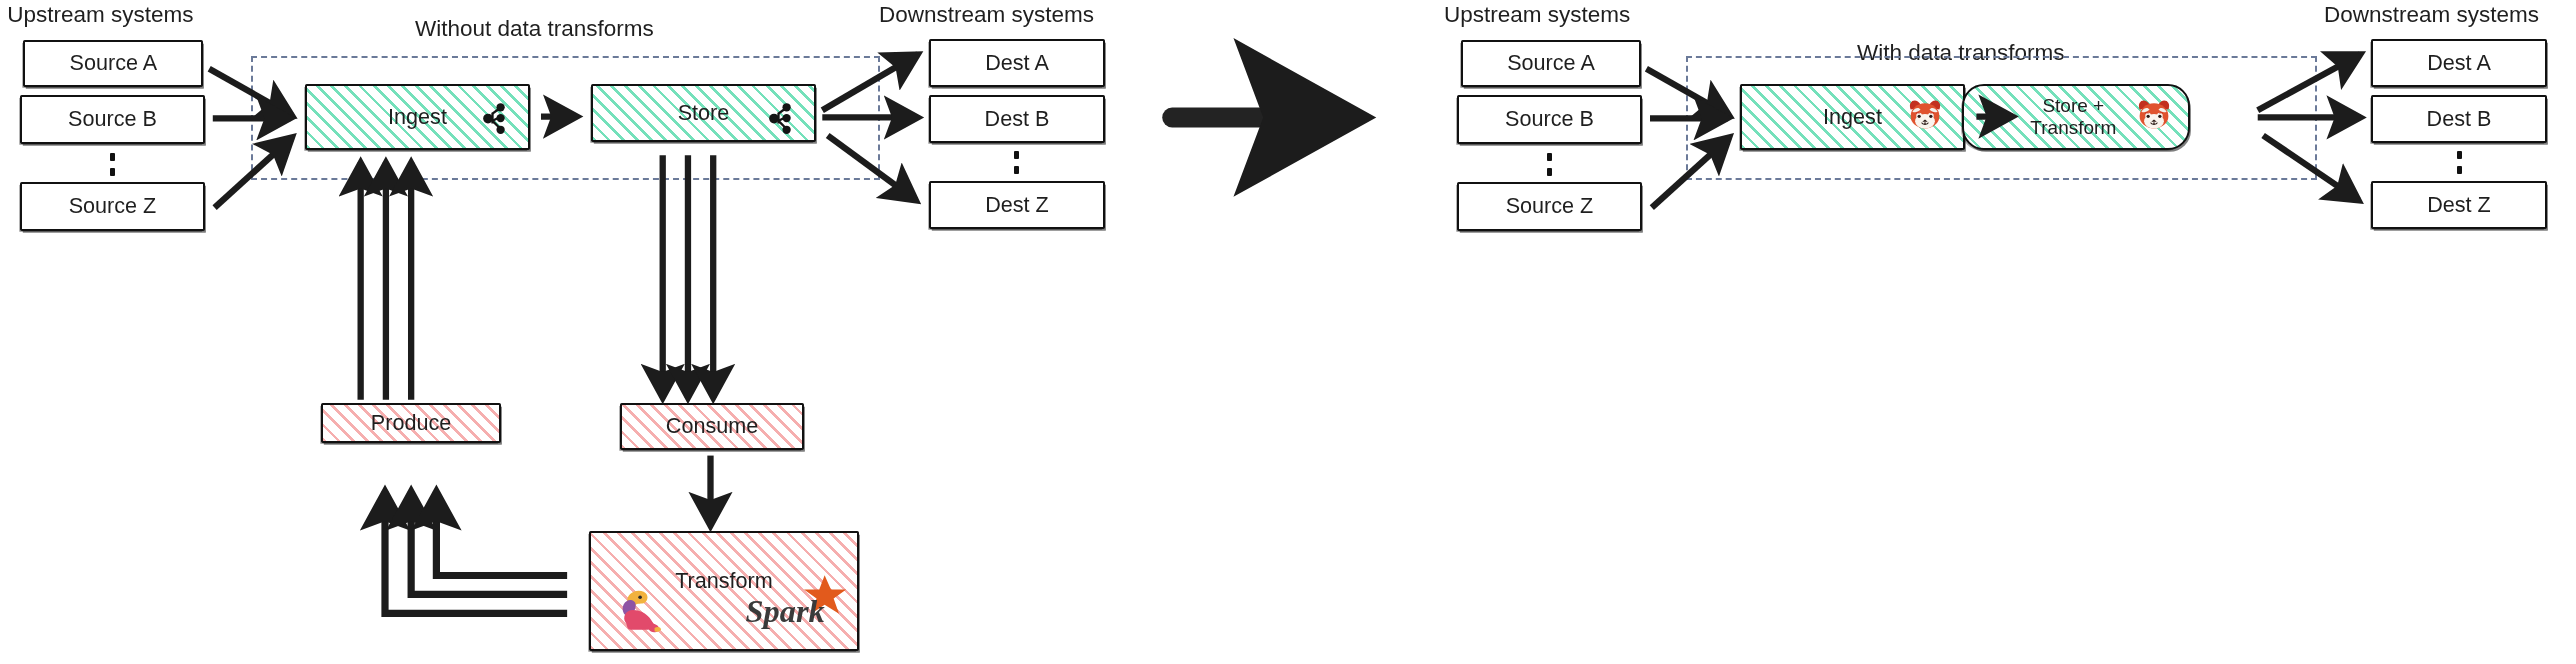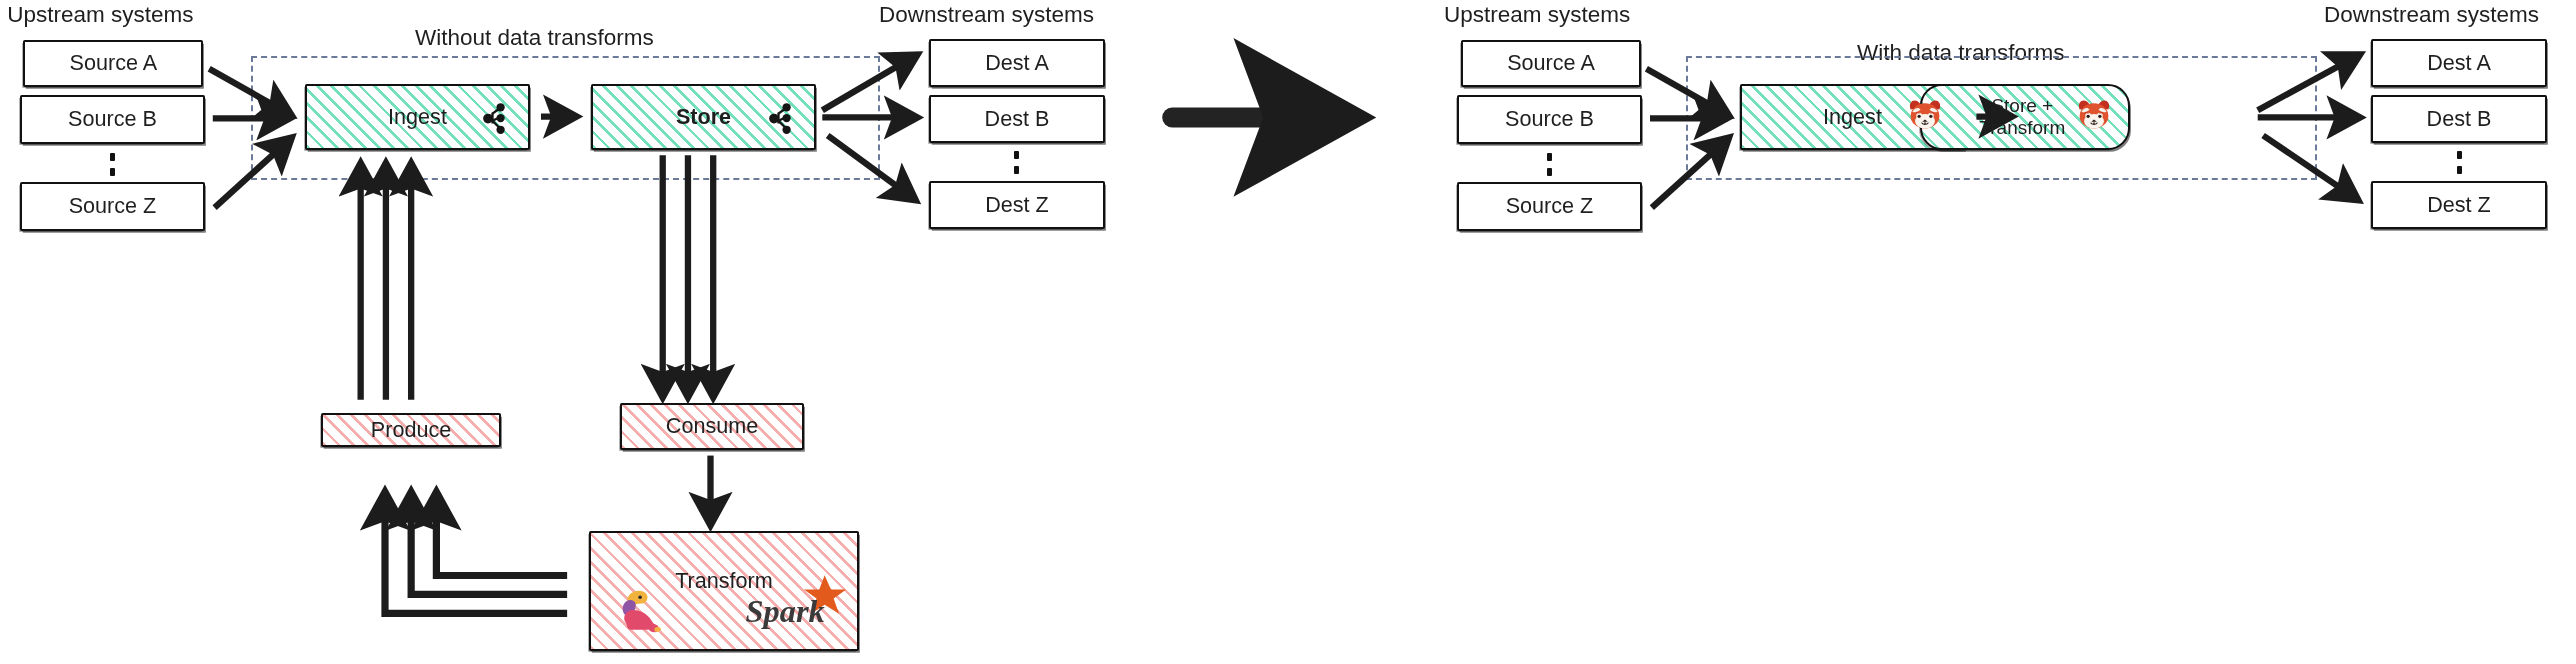--- a/index.html
+++ b/index.html
@@ -40,21 +40,21 @@
   svg.ov{position:absolute;left:0;top:0;width:2576px;height:665px;overflow:visible;
          pointer-events:none;}
 </style>
 </head>
 <body>
 
 <div id="stage">
 
   <div class="lbl" style="left:7.2px;top:3.6px;">Upstream systems</div>
   <div class="lbl" style="left:879px;top:3.6px;">Downstream systems</div>
-  <div class="title" style="left:415px;top:27px;">Without data transforms</div>
+  <div class="title" style="left:415px;top:18px;">Without data transforms</div>
 
   <div class="dashbox" style="left:251px;top:56px;width:629px;height:124px;"></div>
 
   <div class="box sketch" style="left:23.4px;top:40px;width:180px;height:47px;">
     <span class="cap">Source A</span>
   </div>
   <div class="box sketch" style="left:20px;top:95px;width:185px;height:49px;">
     <span class="cap">Source B</span>
   </div>
   <div class="vdots" style="left:110px;top:153px;height:38px;">
@@ -77,21 +77,21 @@
           <path d="M17 13 L17 25"></path>
         </g>
         <circle cx="26" cy="7" r="4.6" fill="#151515"></circle>
         <circle cx="26" cy="19" r="4.6" fill="#151515"></circle>
         <circle cx="26" cy="32" r="4.6" fill="#151515"></circle>
         <circle cx="12" cy="19.5" r="5.4" fill="#151515"></circle>
       </svg>
     </span>
   </div>
 
-  <div class="box sketch hatch-green" style="left:591px;top:84px;width:225px;height:66px;font-weight:bold;">
+  <div class="box sketch hatch-green" style="left:591px;top:84px;width:225px;height:58px;">
     <span class="cap">Store</span>
     <span class="ic" style="right:20px;top:15.3px;">
       <svg width="31" height="36" viewBox="0 0 34 40">
         <g fill="none" stroke="#151515" stroke-width="2.6">
           <path d="M17 14 L25 8"></path>
             <path d="M17 22 L25 18"></path>
             <path d="M17 22 L25 30"></path>
           <path d="M17 13 L17 25"></path>
         </g>
         <circle cx="26" cy="7" r="4.6" fill="#151515"></circle>
@@ -110,21 +110,21 @@
   </div>
   <div class="vdots" style="left:1014px;top:151px;height:38px;">
       <i></i>
       <i></i>
       <i></i>
     </div>
   <div class="box sketch" style="left:929px;top:181px;width:176px;height:48px;">
     <span class="cap">Dest Z</span>
   </div>
 
-  <div class="box sketch hatch-red" style="left:321px;top:403px;width:180px;height:34px;margin-top:10px;">
+  <div class="box sketch hatch-red" style="left:321px;top:403px;width:180px;height:40px;">
     <span class="cap">Produce</span>
   </div>
   <div class="box sketch hatch-red" style="left:620px;top:403px;width:184px;height:47px;">
     <span class="cap">Consume</span>
   </div>
 
   <div class="box sketch hatch-red" style="left:589px;top:531px;width:270px;height:120px;align-items:flex-start;">
     <span class="cap" style="margin-top:36px;">Transform</span>
 
     <span class="ic" style="left:21.6px;bottom:9px;">
@@ -181,21 +181,21 @@
         <ellipse cx="28.5" cy="21" rx="3.2" ry="3.6" fill="#faf4ee"></ellipse>
         <circle cx="15.5" cy="21.4" r="1.8" fill="#2a1a16"></circle>
         <circle cx="28.5" cy="21.4" r="1.8" fill="#2a1a16"></circle>
         <path d="M22 25 l-3 2.4 h6 Z" fill="#2a1a16"></path>
         <path d="M22 28 v2.5 M22 30.5 c-2.2 0-3.4-1-3.8-2 M22 30.5 c2.2 0 3.4-1 3.8-2" stroke="#2a1a16" stroke-width="1.3" fill="none"></path>
         <path d="M12 18 q2 -1 4 0 M28 18 q2 -1 4 0" stroke="#c3301f" stroke-width="1" fill="none"></path>
       </svg>
     </span>
   </div>
 
-  <div class="box sketch hatch-green" style="left:1920px;top:84px;width:210px;height:66px;border-radius:22px;">
+  <div class="box sketch hatch-green" style="left:1962px;top:84px;width:228px;height:66px;border-radius:22px;">
     <span class="cap" style="font-size:19px;margin-right:5.4px;">Store +
 Transform</span>
     <span class="ic" style="right:14.4px;top:10.8px;">
       <svg width="40" height="36" viewBox="0 0 44 40">
         <path d="M6 14 C3 6 9 2 14 5 C17 7 18 10 18 12 Z" fill="#c3301f"></path>
         <path d="M38 14 C41 6 35 2 30 5 C27 7 26 10 26 12 Z" fill="#c3301f"></path>
         <ellipse cx="22" cy="21" rx="16" ry="14" fill="#e0532f"></ellipse>
         <path d="M8 16 C11 12 15 11 17 14 C14 17 10 18 8 16 Z" fill="#f4f0eb"></path>
         <path d="M36 16 C33 12 29 11 27 14 C30 17 34 18 36 16 Z" fill="#f4f0eb"></path>
         <ellipse cx="22" cy="27" rx="11" ry="8" fill="#faf4ee"></ellipse>

